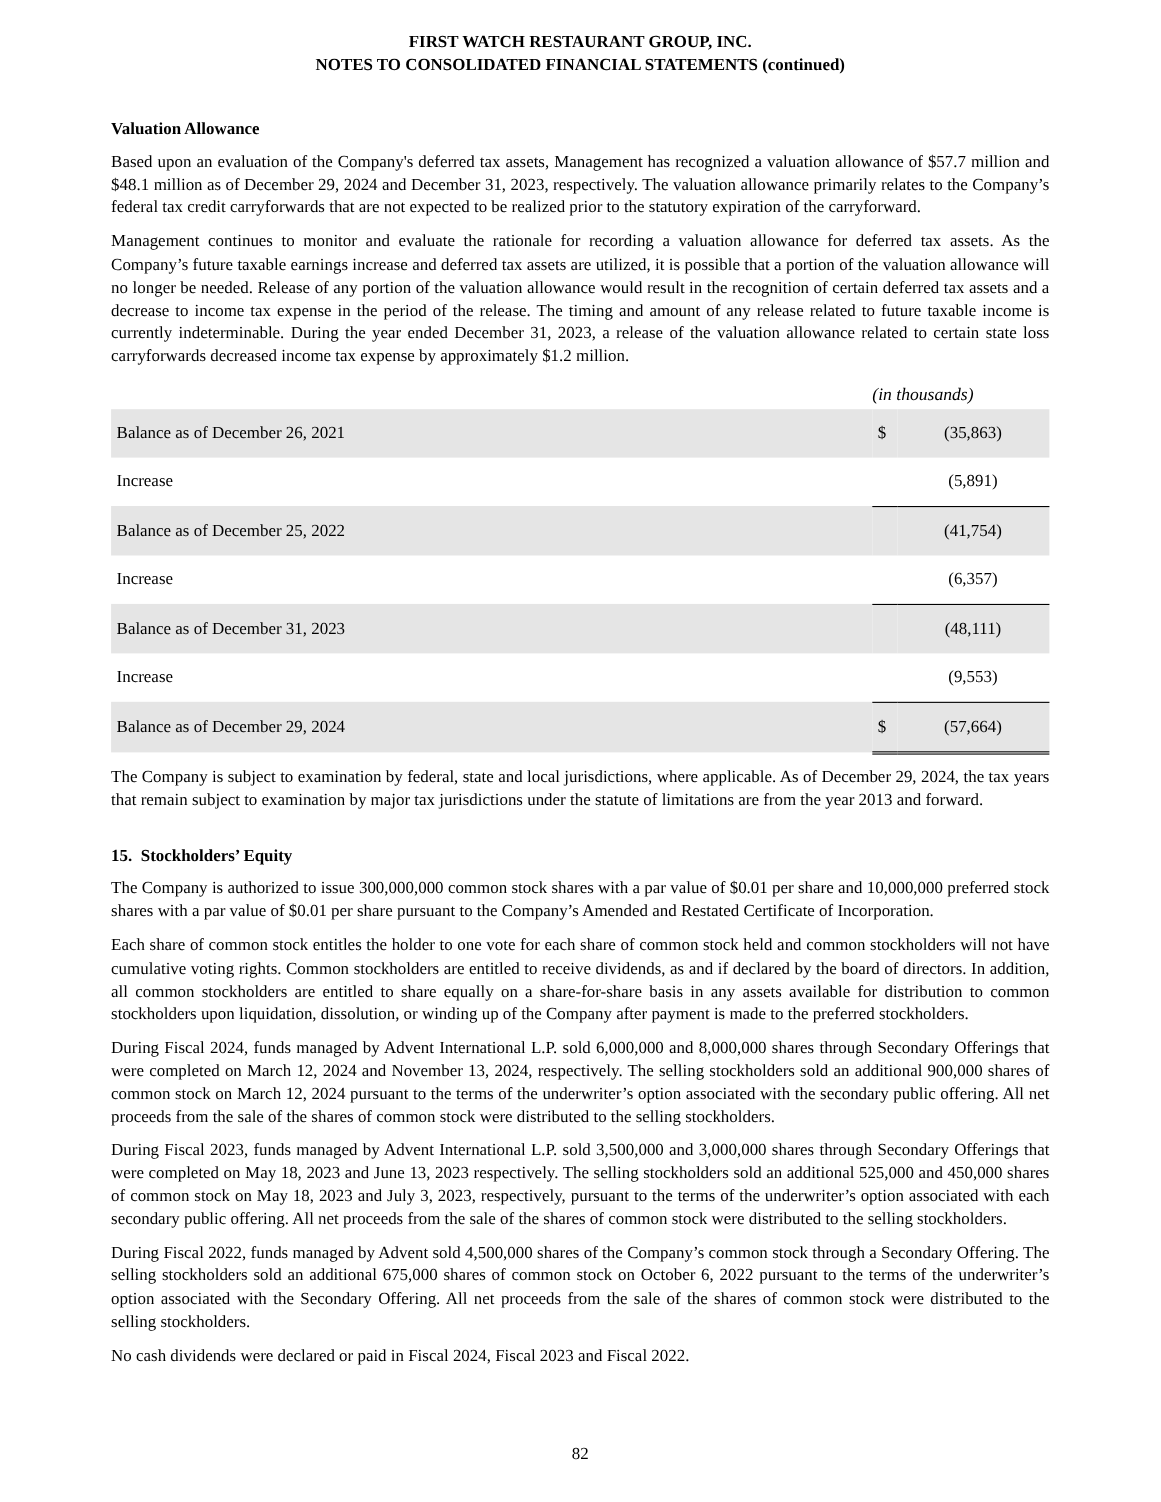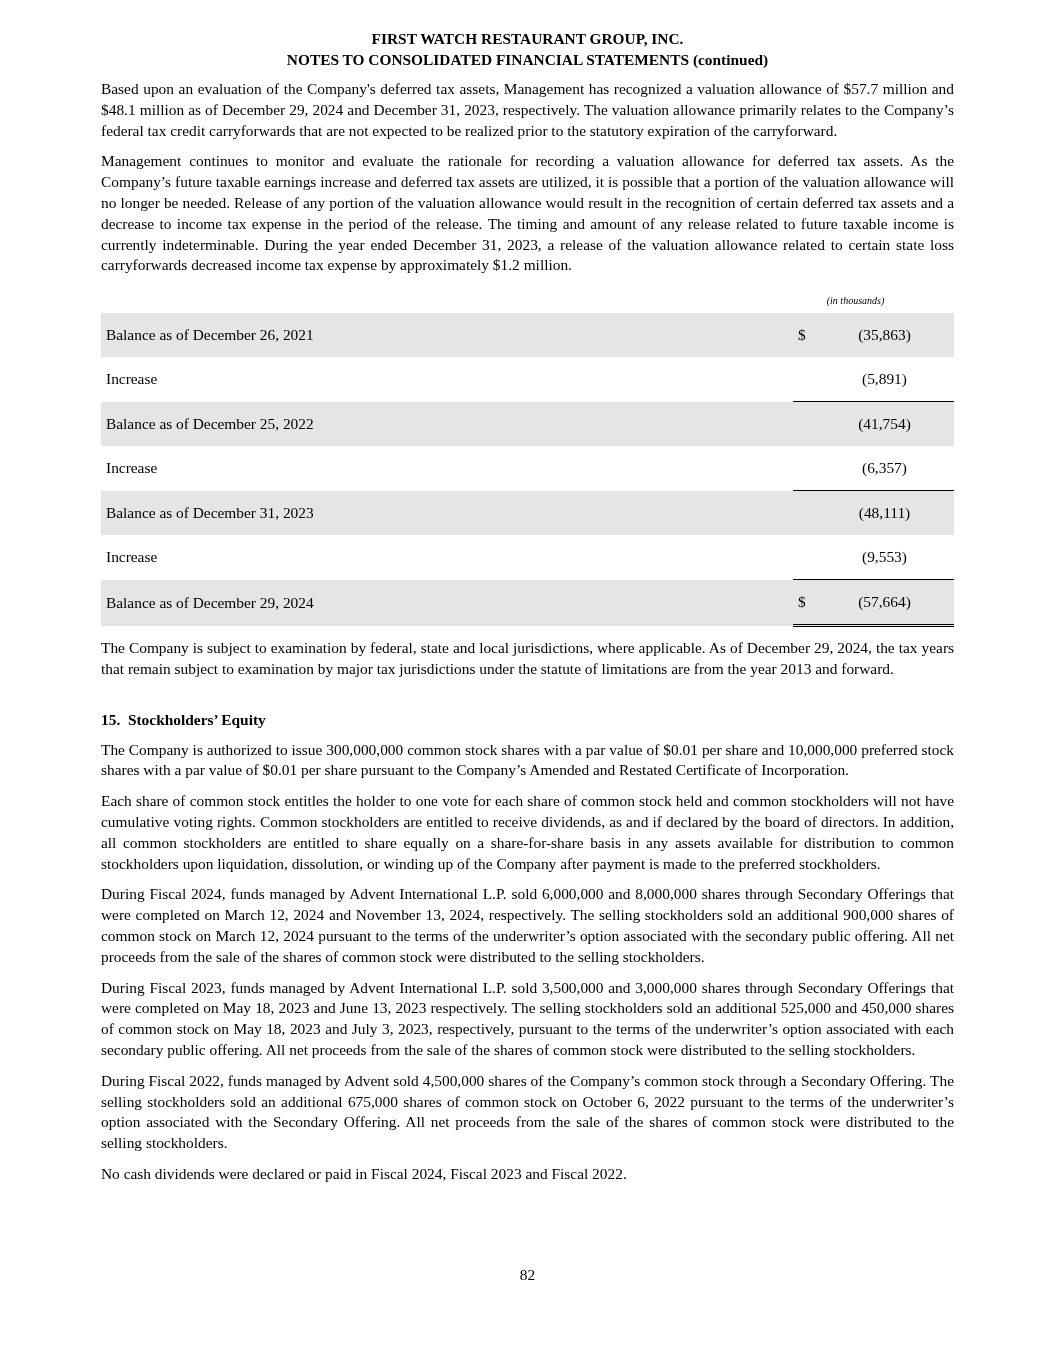--- a/index.html
+++ b/index.html
@@ -46,49 +46,50 @@
     }
     table.va td {
       padding: 0;
       height: 44px;
       vertical-align: middle;
       line-height: 20px;
     }
     table.va tr.units td { height: 24px; }
     table.va tr.units td.units-cell {
       font-style: italic;
-      text-align: center;
+      text-align: left;
       padding-right: 36px;
-      font-size: 10px;
+      font-size: 16px;
     }
     table.va tr.shaded td { background: #e5e5e5; }
     td.label { padding-left: 5px !important; width: 687px; }
     td.cur { width: 18px; padding-left: 5px !important; }
     td.amt { text-align: center; padding-right: 1px !important; }
     td.bb { border-bottom: 1.5px solid #000; }
     td.dbl { border-bottom: 3px double #000; }
     .page-number {
       position: absolute;
       left: 0;
       width: 1055px;
-      top: 1265px;
+      top: 1312px;
       text-align: center;
       font-size: 15.4px;
     }
   </style>
 </head>
 <body>
 
 <div class="page">
 
   <div class="header">
     <div>FIRST WATCH RESTAURANT GROUP, INC.</div>
     <div>NOTES TO CONSOLIDATED FINANCIAL STATEMENTS (continued)</div>
   </div>
 
+  <div class="heading mt-sect">Valuation Allowance</div>
 
   <p class="mt-head-para">Based upon an evaluation of the Company's deferred tax assets, Management has recognized a valuation allowance of $57.7 million and $48.1 million as of December 29, 2024 and December 31, 2023, respectively. The valuation allowance primarily relates to the Company’s federal tax credit carryforwards that are not expected to be realized prior to the statutory expiration of the carryforward.</p>
   <p class="mt-para">Management continues to monitor and evaluate the rationale for recording a valuation allowance for deferred tax assets. As the Company’s future taxable earnings increase and deferred tax assets are utilized, it is possible that a portion of the valuation allowance will no longer be needed. Release of any portion of the valuation allowance would result in the recognition of certain deferred tax assets and a decrease to income tax expense in the period of the release. The timing and amount of any release related to future taxable income is currently indeterminable. During the year ended December 31, 2023, a release of the valuation allowance related to certain state loss carryforwards decreased income tax expense by approximately $1.2 million.</p>
 
   <table class="va">
     <tbody>
         <tr class="units">
       <td class="label"></td>
       <td class="units-cell" colspan="2">(in thousands)</td>
     </tr>

